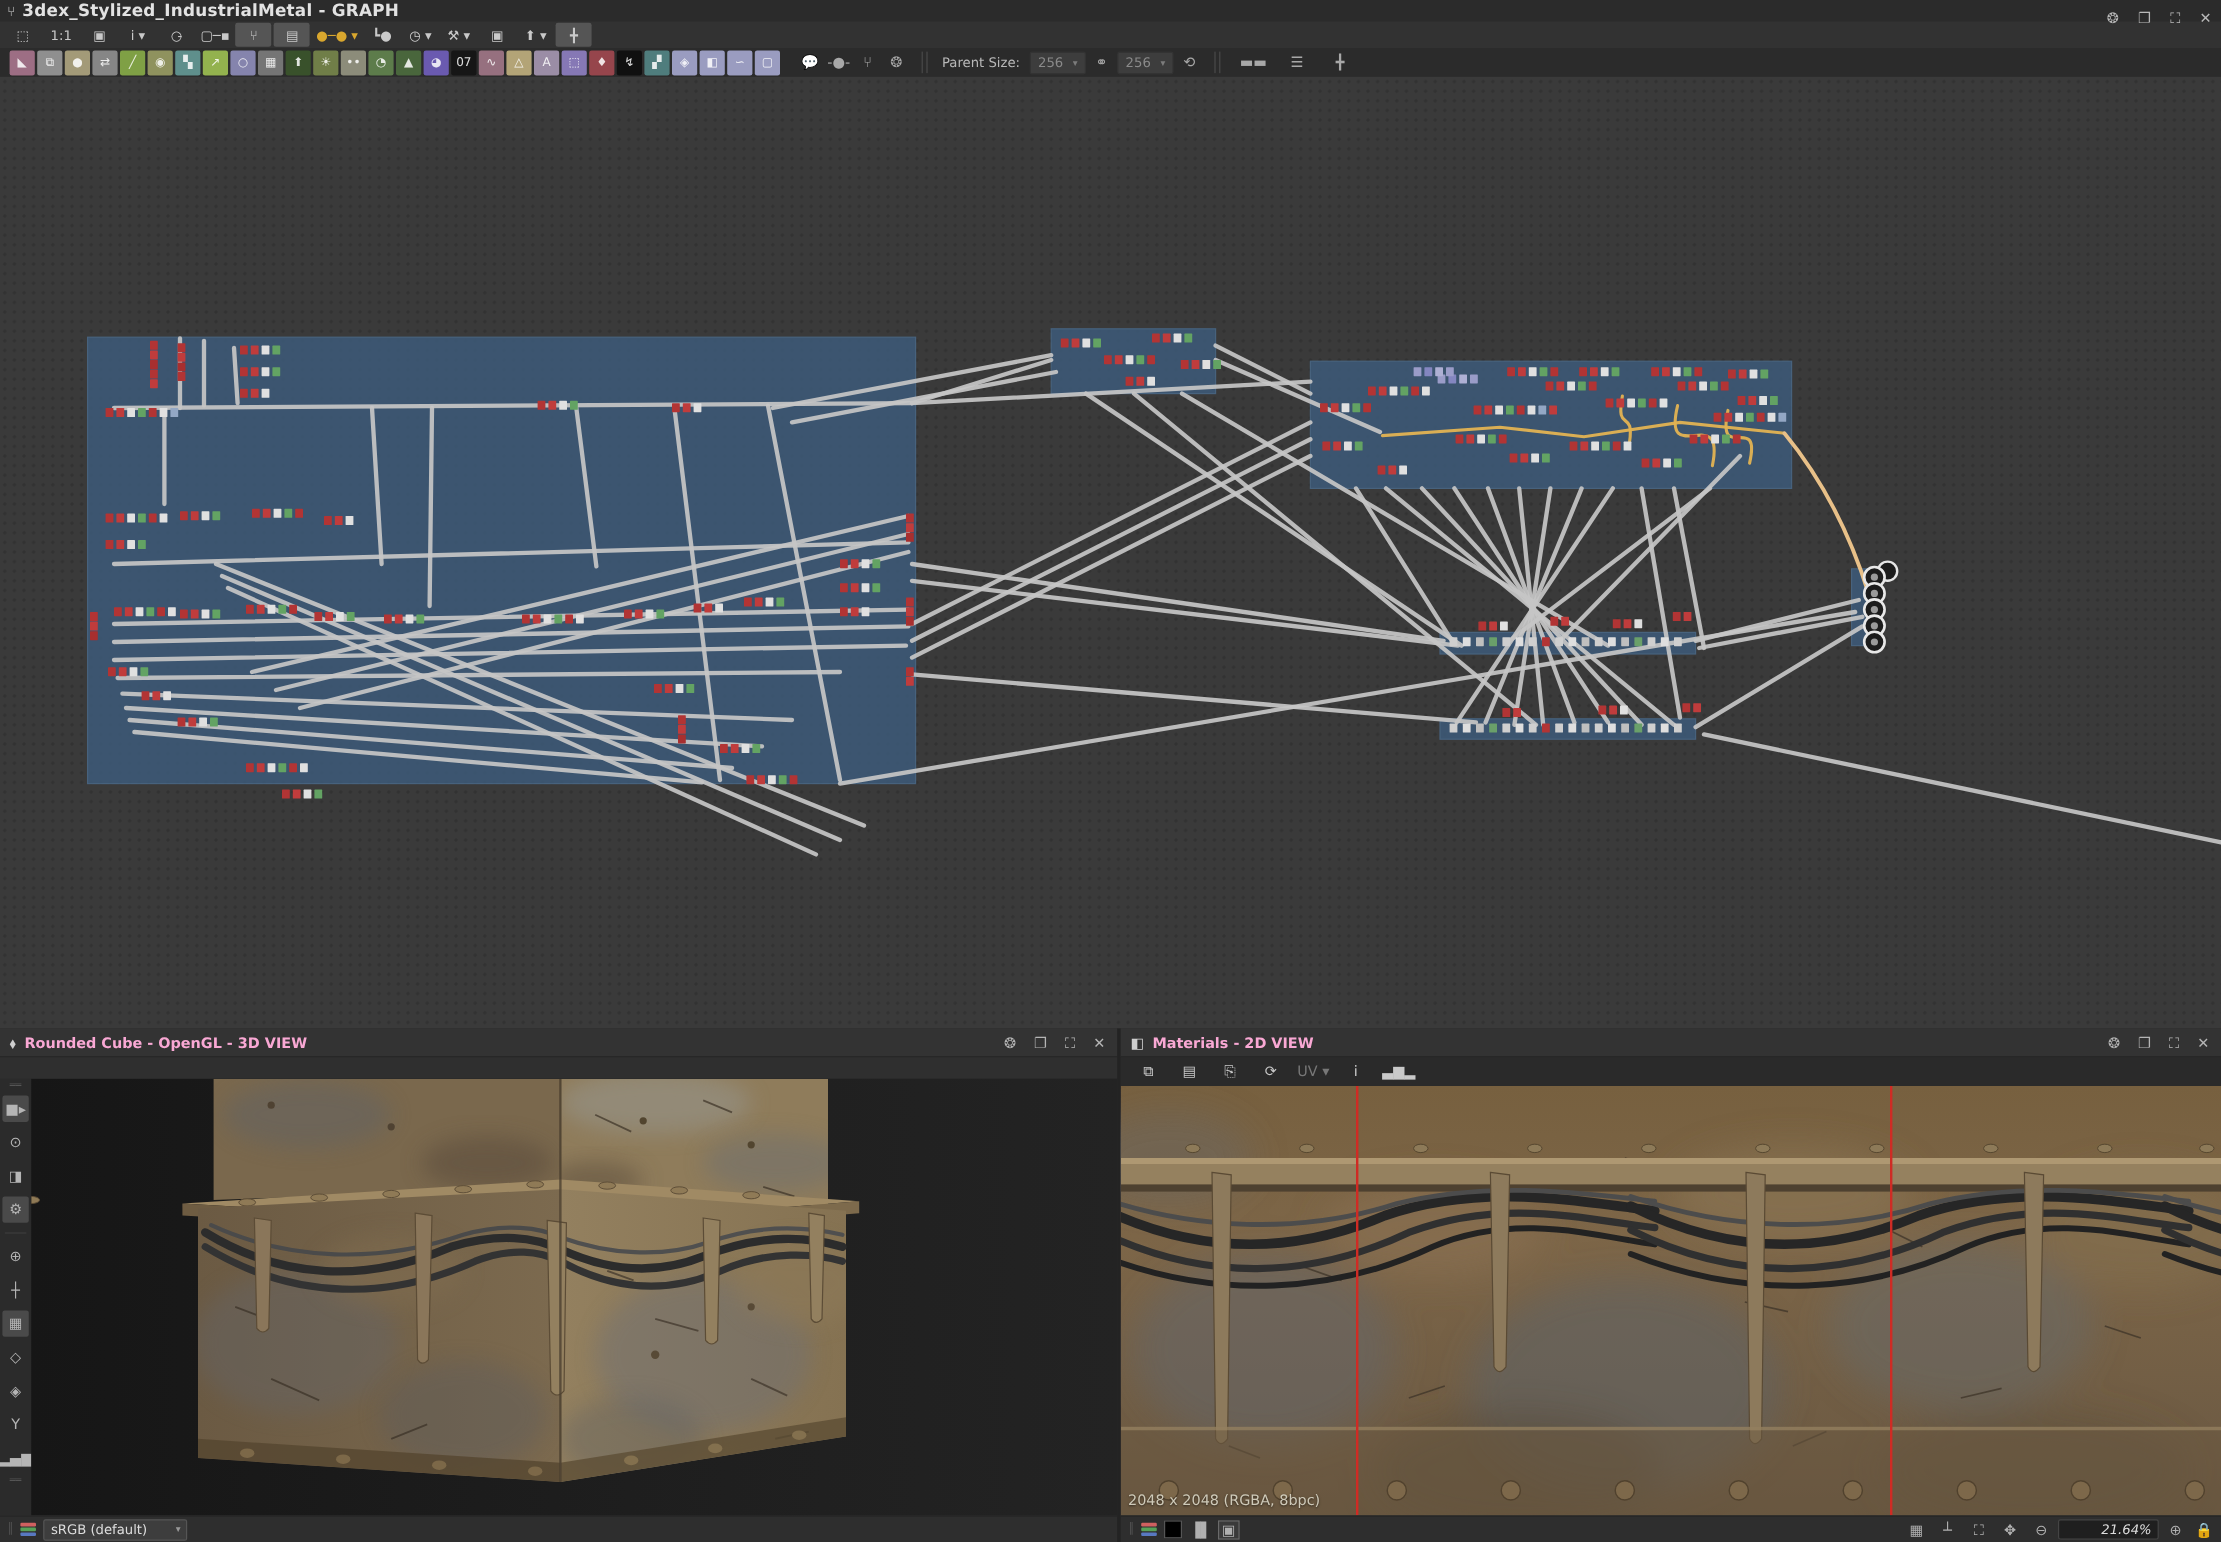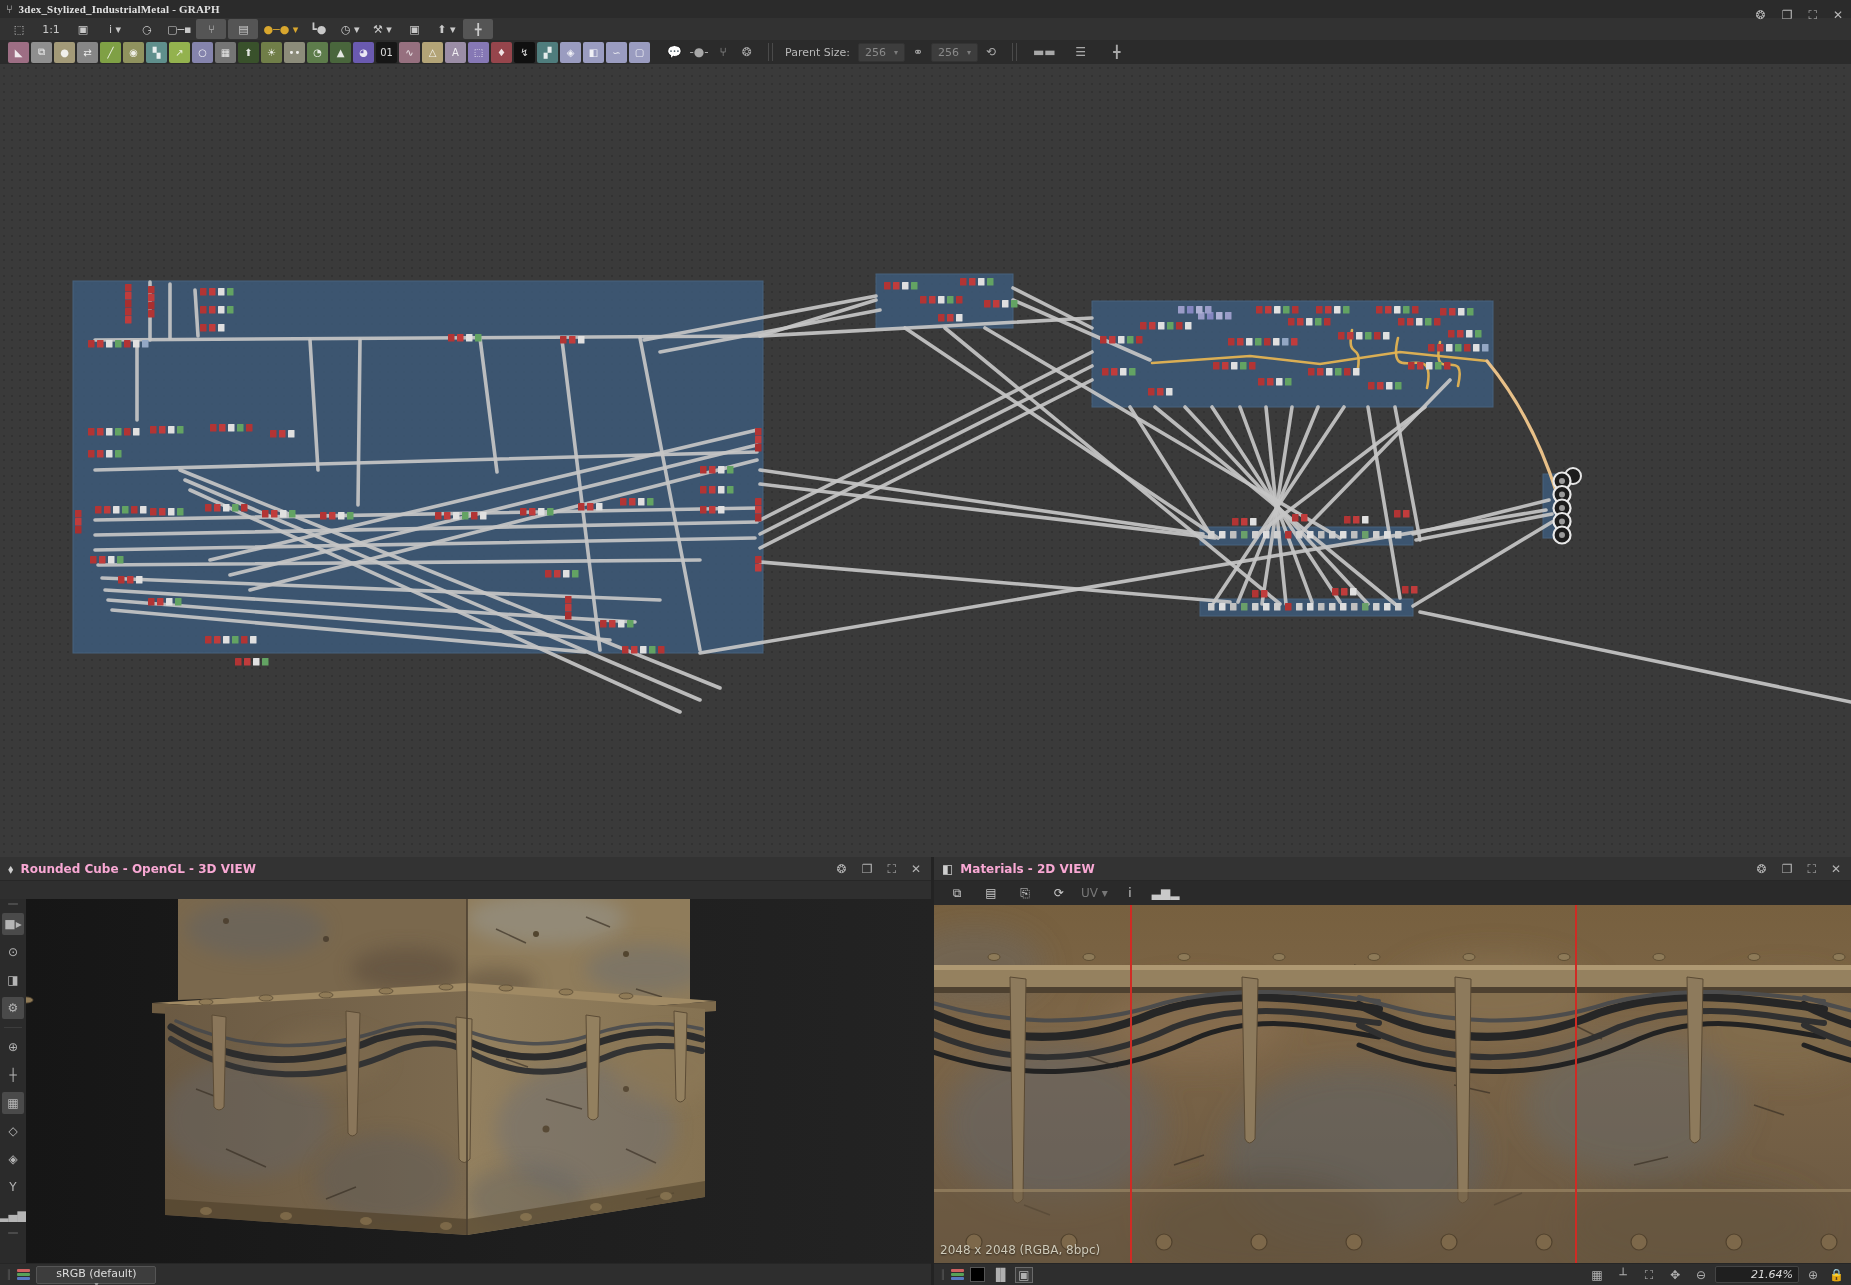--- a/index.html
+++ b/index.html
@@ -1,21 +1,21 @@
 <!DOCTYPE html>
 <html><head>
 <meta charset="utf-8">
 <style>
   html,body{margin:0;padding:0;background:#2a2a2a;width:1851px;height:1285px;overflow:hidden;
     font-family:"DejaVu Sans",sans-serif;color:#ccc;-webkit-font-smoothing:antialiased;}
   .app{position:absolute;inset:0;width:1851px;height:1285px;background:#2f2f2f;}
   
   .titlebar{position:absolute;left:0;top:0;width:100%;height:18px;background:#2b2b2b;display:flex;align-items:center;gap:6px;padding-left:6px;box-sizing:border-box;}
   .titlebar .gicon{color:#cfcfcf;font-size:11px;line-height:11px;}
-  .titlebar .title{font-size:11px;font-weight:bold;color:#e2e2e2;letter-spacing:.2px;font-family:Liberation Serif, serif;}
+  .titlebar .title{font-size:14px;font-weight:bold;color:#e2e2e2;letter-spacing:.2px;}
   .winctl{position:absolute;right:8px;top:8px;display:flex;gap:16px;z-index:50;}
   .winctl span{color:#b9b9b9;font-size:12px;cursor:pointer;}
   
   .toolbar1{position:absolute;left:0;top:18px;width:100%;height:22px;background:#323232;display:flex;align-items:center;padding-left:4px;box-sizing:border-box;gap:2px;}
   .tbtn{min-width:24px;height:20px;display:flex;align-items:center;justify-content:center;color:#c9c9c9;font-size:11px;border-radius:2px;padding:0 3px;cursor:pointer;}
   .tbtn.active{background:#555;}
   
   .toolbar2{position:absolute;left:0;top:40px;width:100%;height:24px;background:#2b2b2b;display:flex;align-items:center;padding-left:8px;box-sizing:border-box;gap:2px;}
   .pal{width:21px;height:21px;border-radius:2px;display:flex;align-items:center;justify-content:center;font-size:10px;color:rgba(255,255,255,.85);cursor:pointer;flex:0 0 auto;}
   .tb2-sep{width:10px;height:21px;flex:0 0 auto;}
@@ -46,21 +46,21 @@
   .strip3d .sic{width:22px;height:22px;display:flex;align-items:center;justify-content:center;color:#b5b5b5;font-size:12px;border-radius:2px;cursor:pointer;flex:0 0 auto;}
   .strip3d .sic.active{background:#4a4a4a;}
   .strip3d .handle{color:#555;font-size:8px;line-height:4px;cursor:row-resize;}
   .strip3d .sep{width:18px;height:1px;background:#3c3c3c;margin:2px 0;}
   .vp3d{position:absolute;left:26px;top:42px;width:905px;height:364px;background:#1d1d1d;overflow:hidden;}
   .vp2d{position:absolute;left:0;top:48px;width:917px;height:358px;background:#4a3f33;overflow:hidden;}
   .texlabel{position:absolute;left:6px;bottom:6px;font-size:12px;color:#cfcab9;text-shadow:0 1px 2px rgba(0,0,0,.6);z-index:5;}
   .pbottom{position:absolute;left:0;bottom:0;width:100%;height:22px;background:#2e2e2e;border-top:1px solid #262626;display:flex;align-items:center;gap:6px;padding:0 6px;box-sizing:border-box;}
   .layersic{display:inline-flex;flex-direction:column;gap:1px;cursor:pointer;}
   .layersic i{width:13px;height:3px;border-radius:1px;display:block;}
-  .sel{background:#3d3d3d;border:1px solid #555;border-radius:2px;height:16px;display:flex;align-items:center;justify-content:space-between;font-size:11px;color:#ddd;padding:0 5px;cursor:pointer;flex-direction:column;}
+  .sel{background:#3d3d3d;border:1px solid #555;border-radius:2px;height:16px;display:flex;align-items:center;justify-content:space-between;font-size:11px;color:#ddd;padding:0 5px;cursor:pointer;}
   .swatch{width:13px;height:13px;border:1px solid #555;cursor:pointer;}
   .zoombox{background:#1f1f1f;border:1px solid #444;border-radius:2px;width:72px;height:15px;font-size:11px;color:#ddd;text-align:right;padding:0 5px;display:flex;align-items:center;justify-content:flex-end;font-style:italic;}
   .bic{color:#b0b0b0;font-size:12px;cursor:pointer;min-width:16px;text-align:center;}
   .bic.sel2{outline:1px solid #6a6a6a;background:#3a3a3a;}
   .spacer{flex:1;}
 </style>
 </head>
 <body>
 
 <div class="app">
@@ -104,21 +104,21 @@
       <div class="pal" style="background: rgb(95, 143, 140);">▚</div>
       <div class="pal" style="background: rgb(147, 178, 78);">↗</div>
       <div class="pal" style="background: rgb(133, 132, 173);">○</div>
       <div class="pal" style="background: rgb(117, 117, 117);">▦</div>
       <div class="pal" style="background: rgb(57, 81, 43);">⬆</div>
       <div class="pal" style="background: rgb(112, 126, 72);">☀</div>
       <div class="pal" style="background: rgb(140, 140, 122);">••</div>
       <div class="pal" style="background: rgb(93, 124, 75);">◔</div>
       <div class="pal" style="background: rgb(73, 102, 60);">▲</div>
       <div class="pal" style="background: rgb(106, 90, 176);">◕</div>
-      <div class="pal" style="background: rgb(22, 22, 22);">01</div>
+      <div class="pal" style="background: rgb(22, 22, 22);">07</div>
       <div class="pal" style="background: rgb(150, 112, 127);">∿</div>
       <div class="pal" style="background: rgb(179, 164, 119);">△</div>
       <div class="pal" style="background: rgb(155, 141, 166);">A</div>
       <div class="pal" style="background: rgb(134, 120, 181);">⬚</div>
       <div class="pal" style="background: rgb(150, 69, 76);">♦</div>
       <div class="pal" style="background: rgb(16, 16, 16);">↯</div>
       <div class="pal" style="background: rgb(79, 125, 125);">▞</div>
       <div class="pal" style="background: rgb(154, 156, 192);">◈</div>
       <div class="pal" style="background: rgb(154, 156, 192);">◧</div>
       <div class="pal" style="background: rgb(154, 156, 192);">∽</div>

